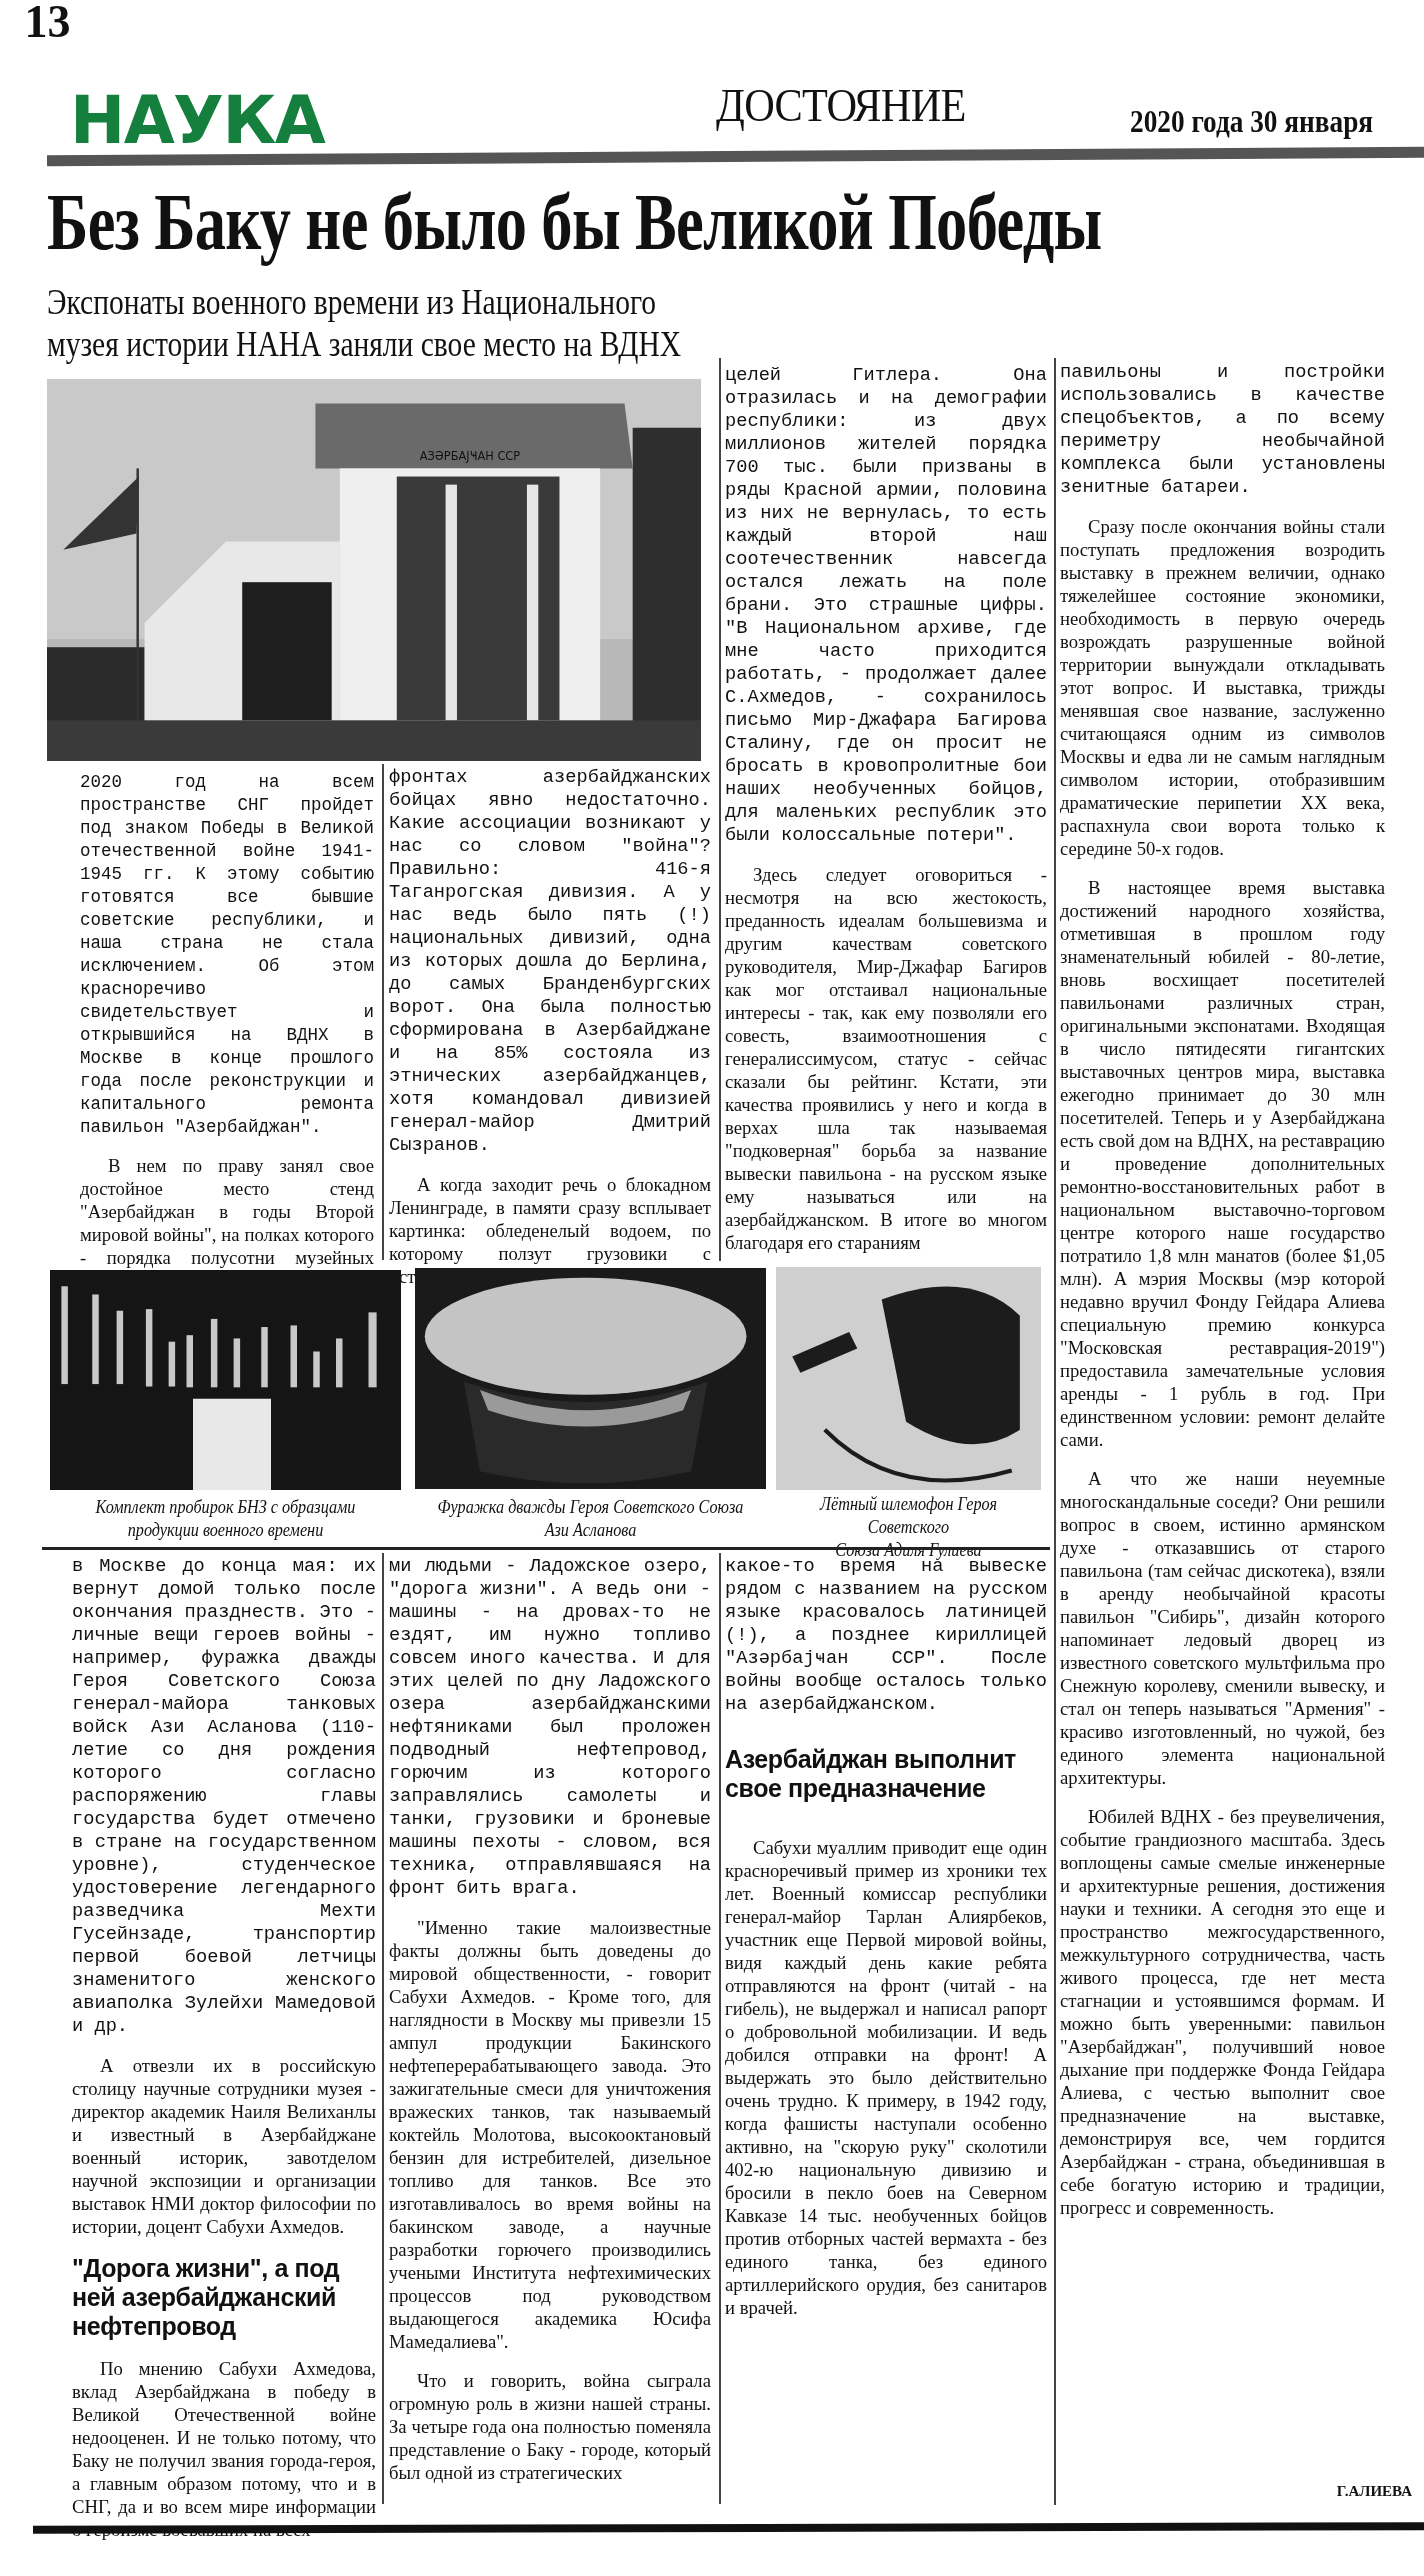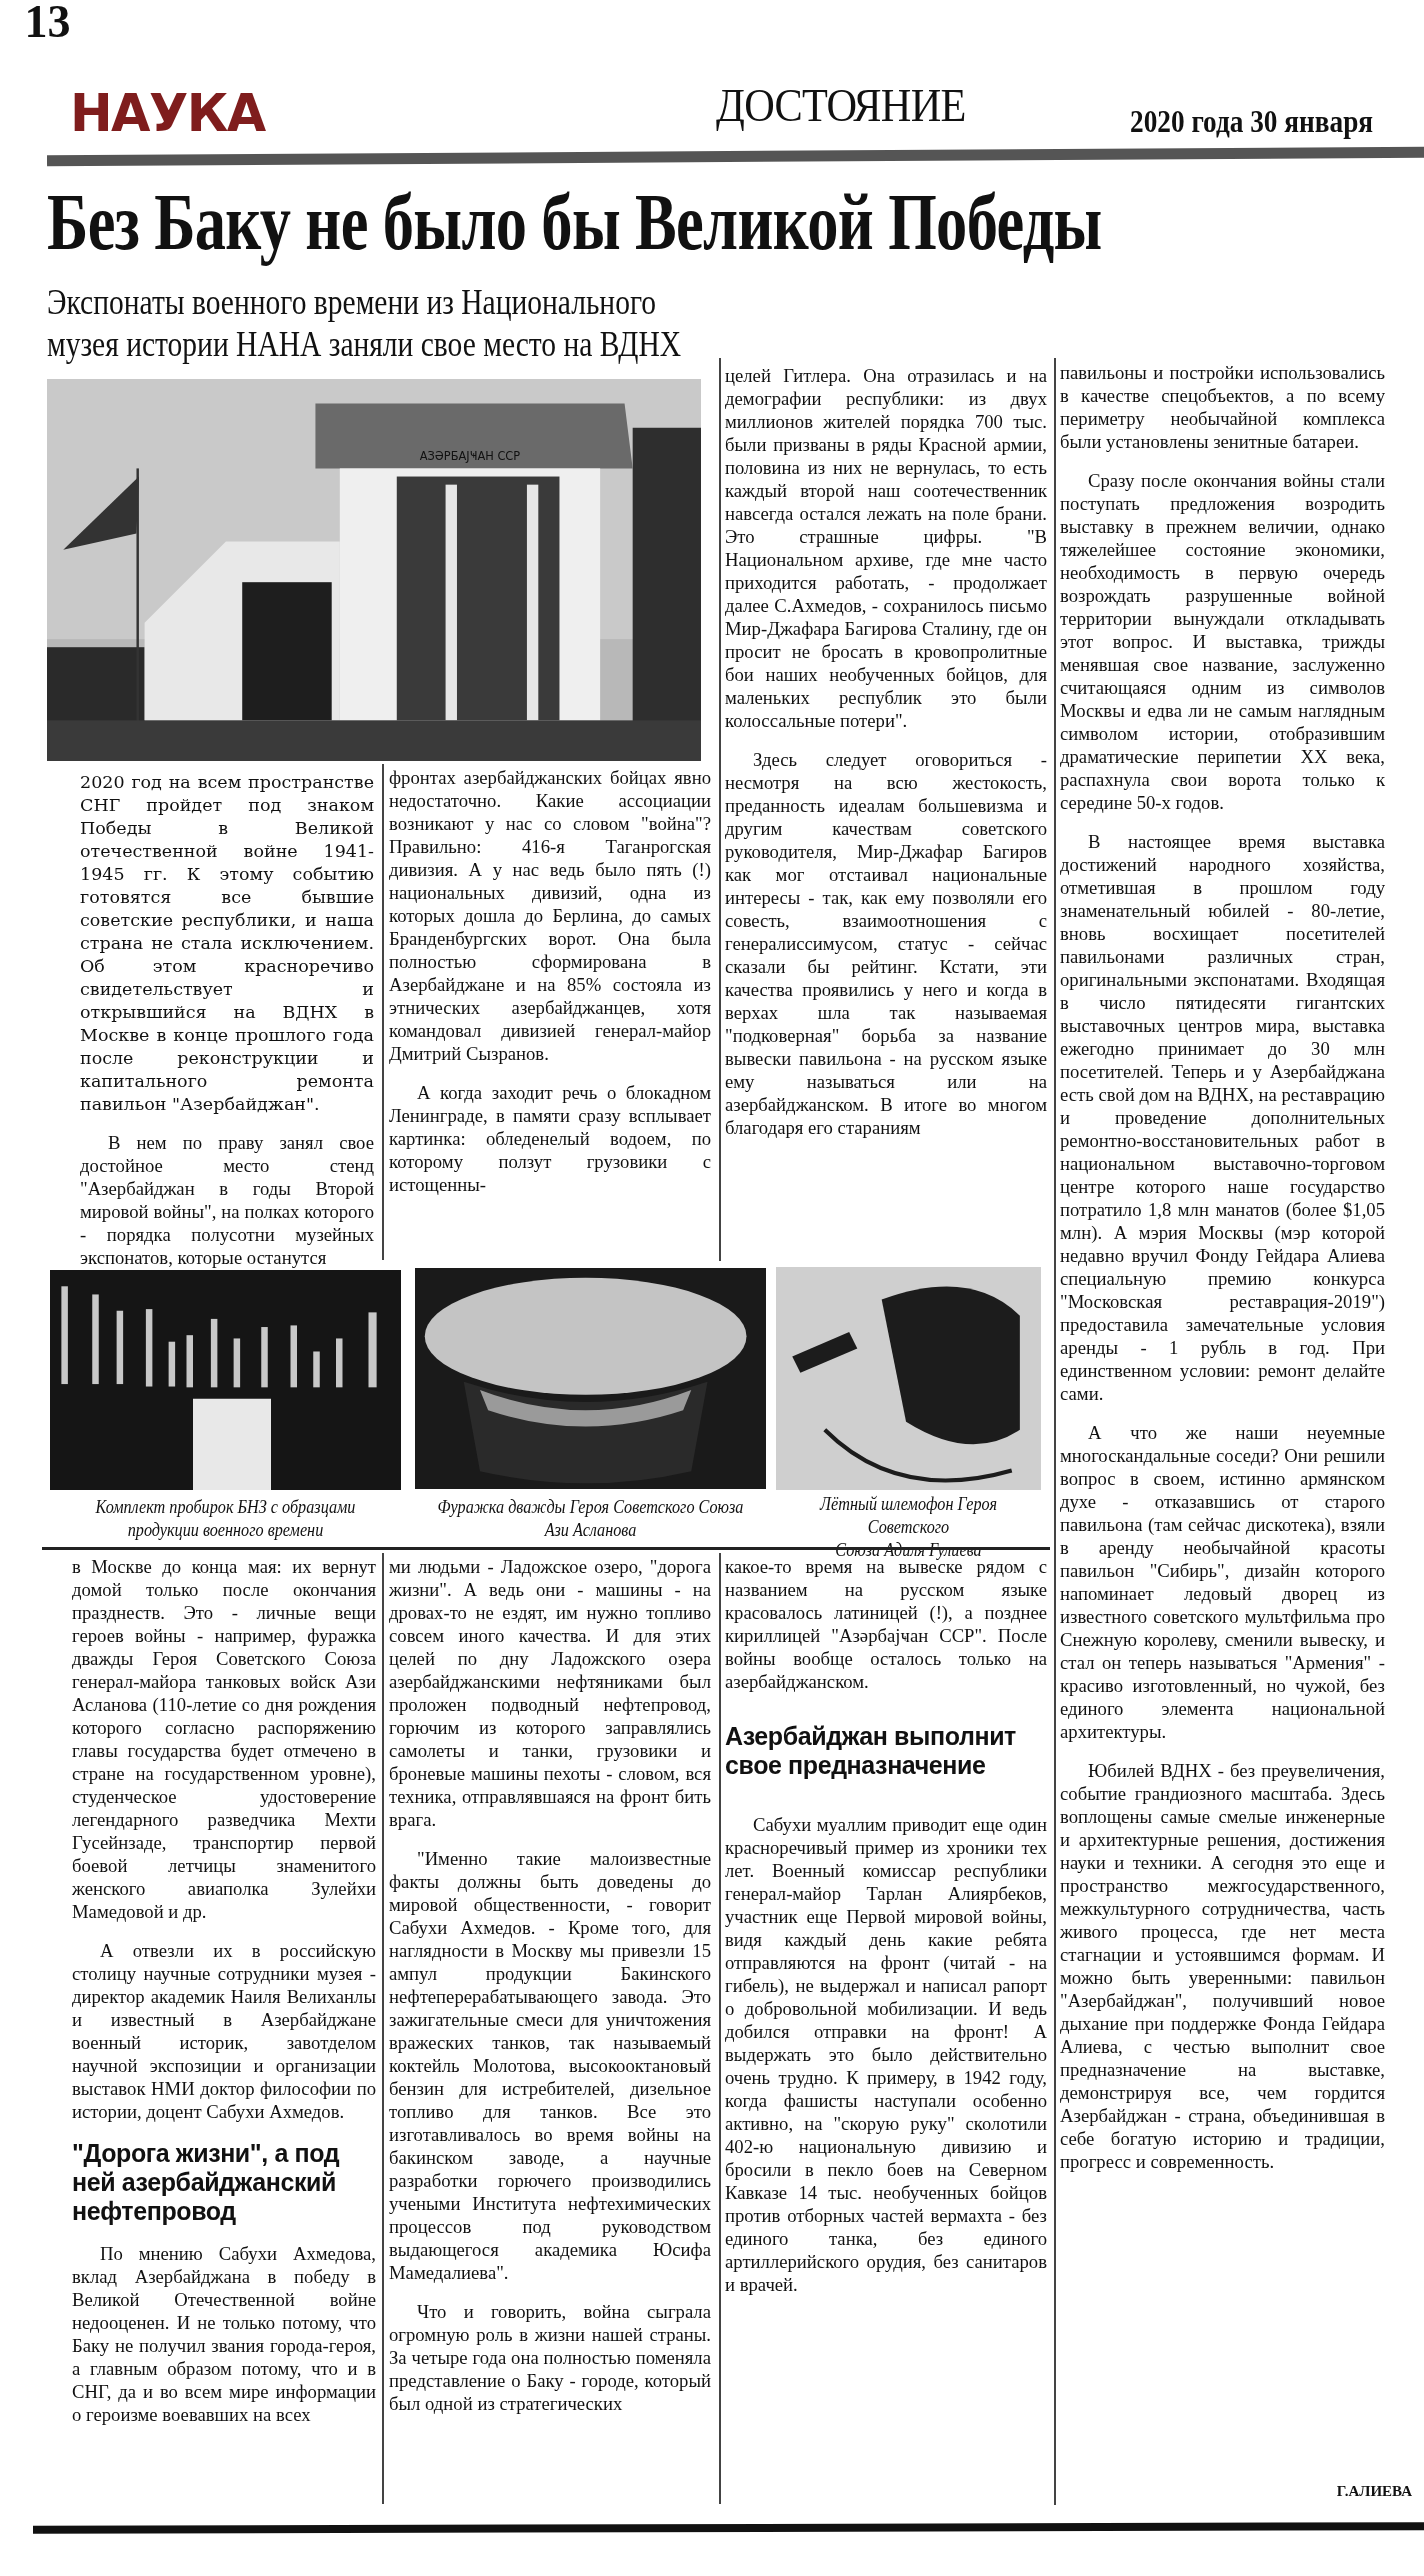--- a/index.html
+++ b/index.html
@@ -1,33 +1,33 @@
 <!DOCTYPE html>
 <html style="font-size:13px"><head>
 <meta charset="utf-8">
 <style>
   * { box-sizing: border-box; margin: 0; padding: 0; }
   html, body { width: 1425px; height: 2576px; background: #ffffff; overflow: hidden; }
   body { position: relative; font-family: "Liberation Serif", "DejaVu Serif", serif; color: #111; }
 
   .page-num { position: absolute; left: 24.4px; top: -4.9px; font-size: 46px; font-weight: bold; font-family: "Liberation Serif", serif; }
-  .rubric { position: absolute; left: 70px; top: 88px; font-size: 51px; font-weight: 900; font-family: "DejaVu Sans", sans-serif; color: #7f1d1d; letter-spacing: -1.6px; transform: scaleY(1.0); line-height: 1; }
+  .rubric { position: absolute; left: 70px; top: 88px; font-size: 66px; font-weight: 900; font-family: "DejaVu Sans", sans-serif; color: #15803d; letter-spacing: -1.6px; transform: scaleY(1.0); line-height: 1; }
   .section { position: absolute; left: 716px; top: 78px; font-size: 47px; font-family: "Liberation Serif", serif; letter-spacing: -0.8px; transform: scaleX(0.9); transform-origin: left; }
   .date { position: absolute; left: 1130px; top: 104px; font-size: 31px; font-weight: bold; font-family: "Liberation Serif", serif; white-space: nowrap; transform: scaleX(0.88); transform-origin: left; }
   .masthead-rule { position: absolute; left: 47px; top: 151px; width: 1382px; height: 11.4px; background: #555; transform: rotate(-0.35deg); }
 
   .headline { position: absolute; left: 47px; top: 177px; font-size: 80px; font-weight: bold; font-family: "Liberation Serif", serif; letter-spacing: -0.8px; transform: scaleX(0.78); transform-origin: left; white-space: nowrap; }
   .subhead { position: absolute; left: 47px; top: 281px; font-size: 36px; font-family: "Liberation Serif", serif; line-height: 42px; transform: scaleX(0.82); transform-origin: left; white-space: nowrap; }
 
   .photo { position: absolute; background: #86efac; overflow: hidden; }
   .photo svg { width: 100%; height: 100%; display: block; }
 
   .col { position: absolute; font-size: 18.7px; line-height: 23px; text-align: justify; hyphens: manual; }
   .col p { text-indent: 28px; margin-bottom: 0; }
-  .col p.noindent { text-indent: 0; }
+  .col p.noindent { text-indent: 0; font-family: Liberation Mono, monospace; }
   .col p + p { margin-top: 16px; }
   .lead { font-weight: normal; font-family: "DejaVu Serif", serif; font-size: 17.5px; line-height: 23px; }
   .sub-h { font-weight: bold; font-size: 25px; line-height: 29px; text-align: left; margin: 16.3px 0 29px 0; text-indent: 0 !important; font-family: Liberation Sans, sans-serif; letter-spacing: -0.4px; }
   .vrule { position: absolute; width: 1.6px; background: #444; }
   .hrule { position: absolute; height: 3.3px; background: #222; }
   .caption { position: absolute; font-style: italic; font-size: 18px; line-height: 23px; text-align: center; font-family: "Liberation Serif", serif; transform: scaleX(0.9); }
   .signature { position: absolute; right: 13px; top: 2483px; font-weight: bold; font-size: 15px; font-family: "Liberation Serif", serif; }
   .bottom-rule { position: absolute; left: 33px; top: 2524px; width: 1399px; height: 8.1px; background: #111; transform: rotate(-0.15deg); }
 </style>
 </head>

